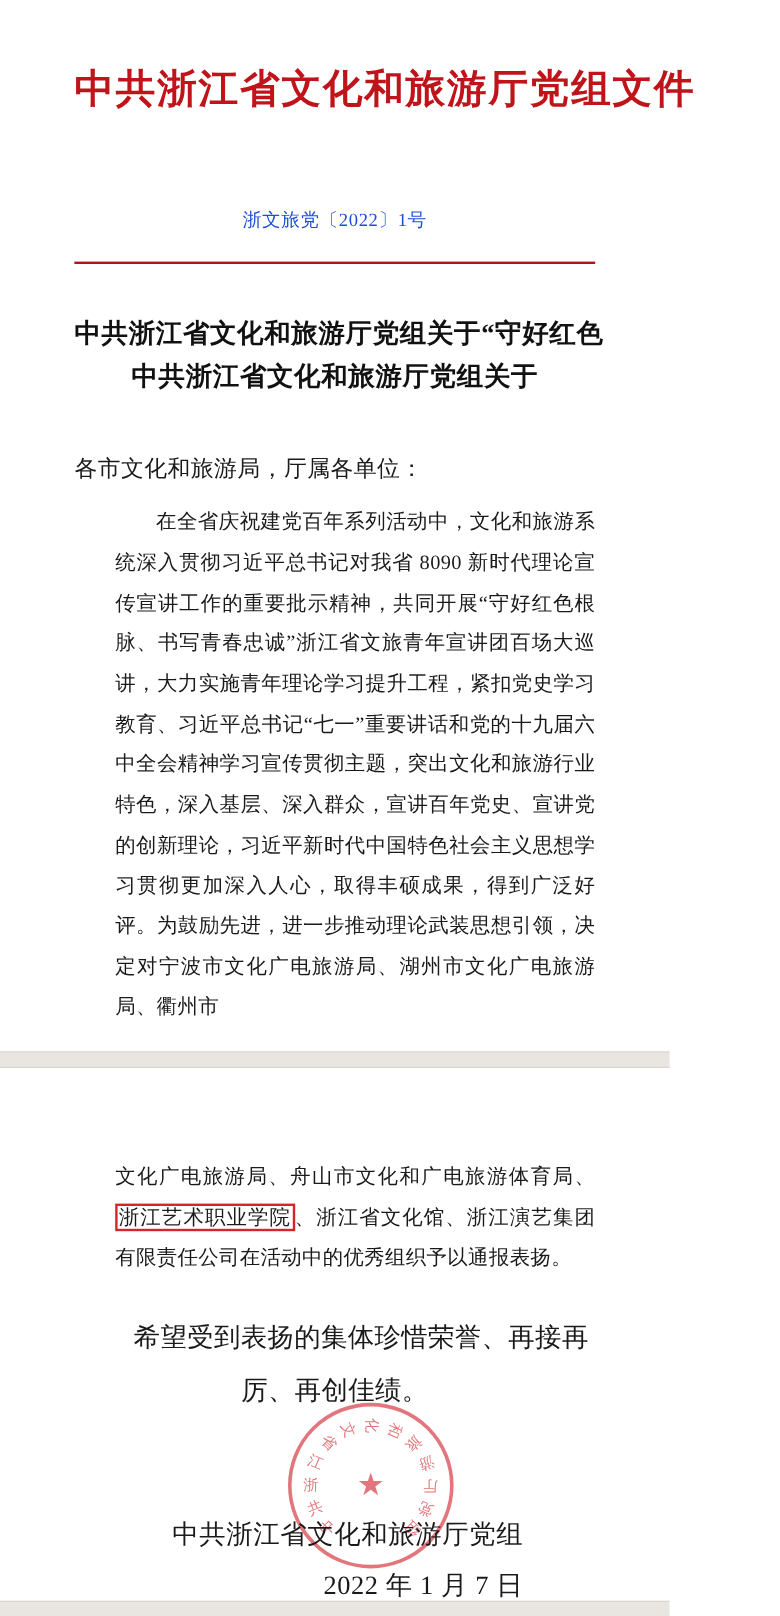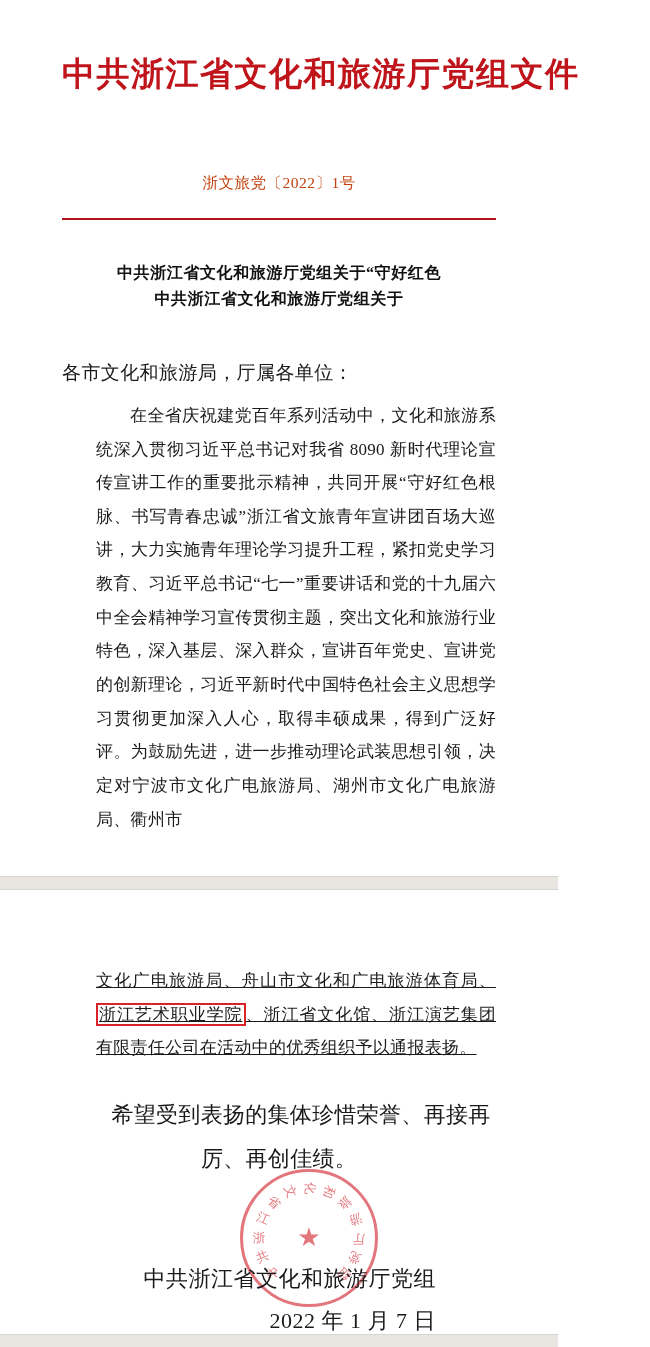--- a/index.html
+++ b/index.html
@@ -49,33 +49,33 @@
     font-size: 33px;
     font-weight: bold;
     letter-spacing: 1.5px;
     font-family: "Liberation Serif", "DejaVu Serif", serif;
     white-space: nowrap;
   }
   .doc-number {
     text-align: center;
     margin-top: 76px;
     font-size: 15.5px;
-    color: #c2410c;
+    color: #1d4ed8;
     letter-spacing: 0.5px;
   }
   .red-rule {
     margin-top: 24px;
     height: 2px;
     background: #b3131a;
     width: 100%;
   }
   .doc-title {
     margin-top: 40px;
     text-align: center;
-    font-size: 16px;
+    font-size: 22px;
     font-weight: bold;
     line-height: 1.62;
     letter-spacing: 0.6px;
     color: #111;
   }
   .doc-title .line {
     display: block;
     white-space: nowrap;
   }
   .salutation {
@@ -88,21 +88,20 @@
     margin-top: 8px;
     font-size: 17px;
     line-height: 1.98;
     letter-spacing: 0.3px;
     text-align: justify;
     text-indent: 2em;
     margin-left: 34px;
   }
   .body-text.no-indent {
     text-indent: 0;
-    text-decoration: underline;
   }
   .sheet-two .body-text {
     margin-top: 0;
   }
   .sheet-two .top-pad {
     height: 74px;
   }
   .highlight-box {
     border: 2px solid #d8232a;
     padding: 0 1px;

